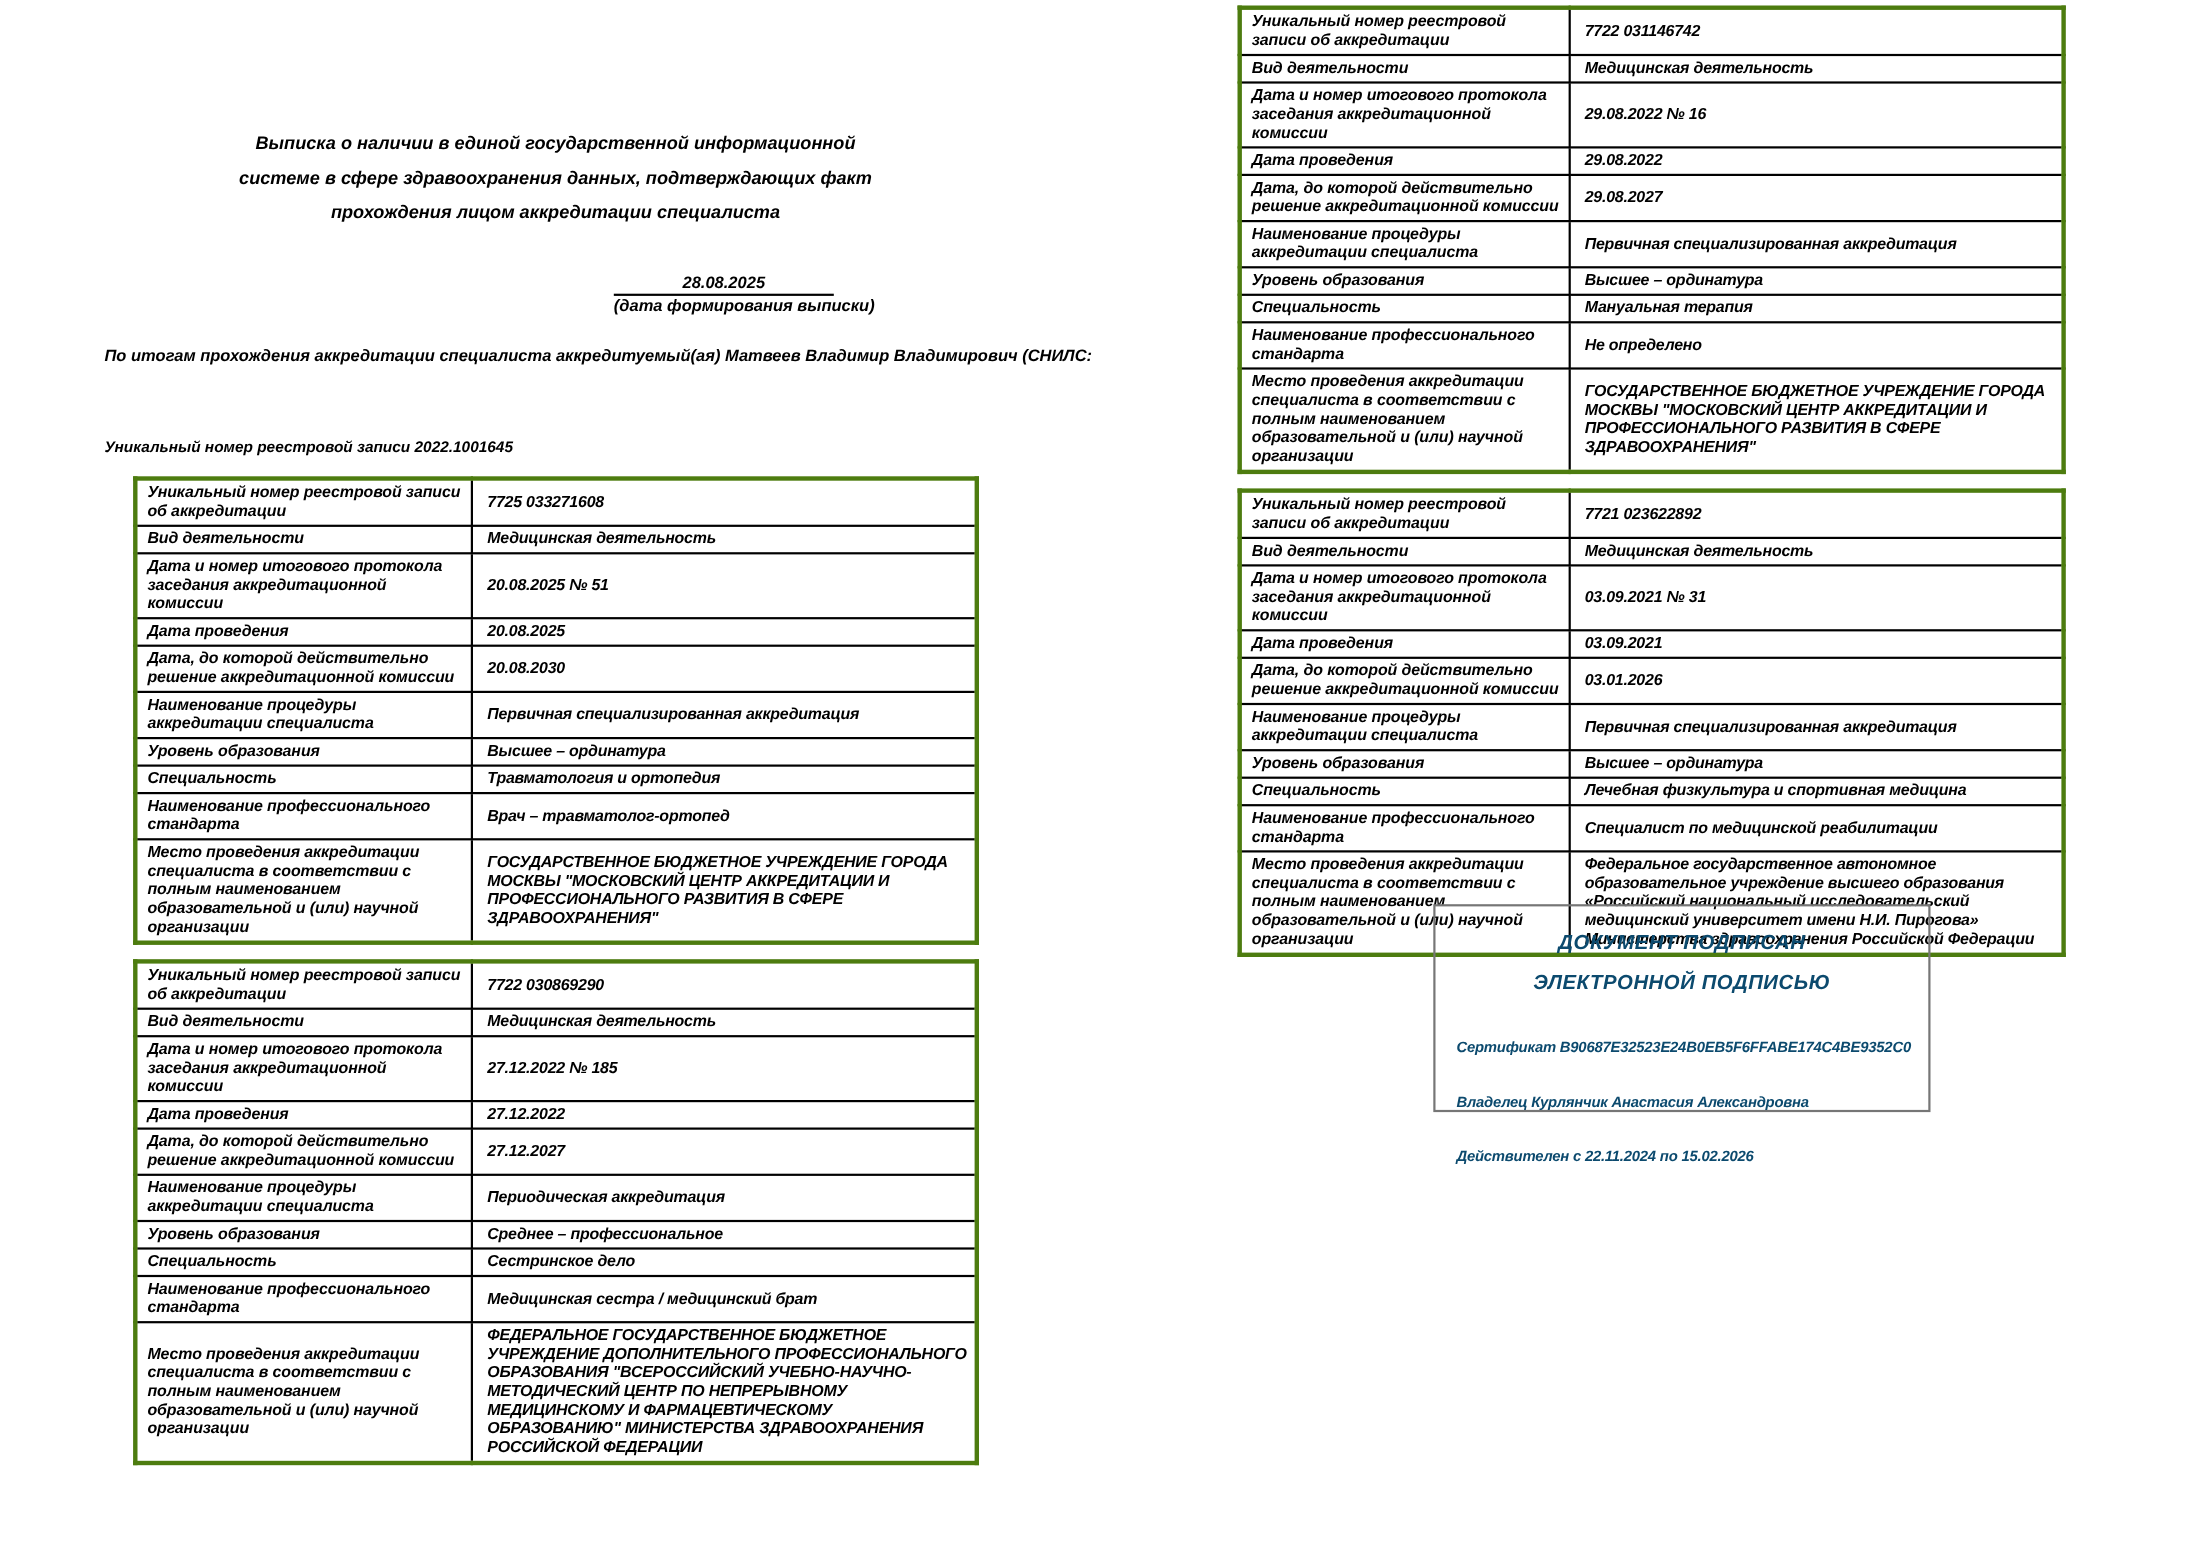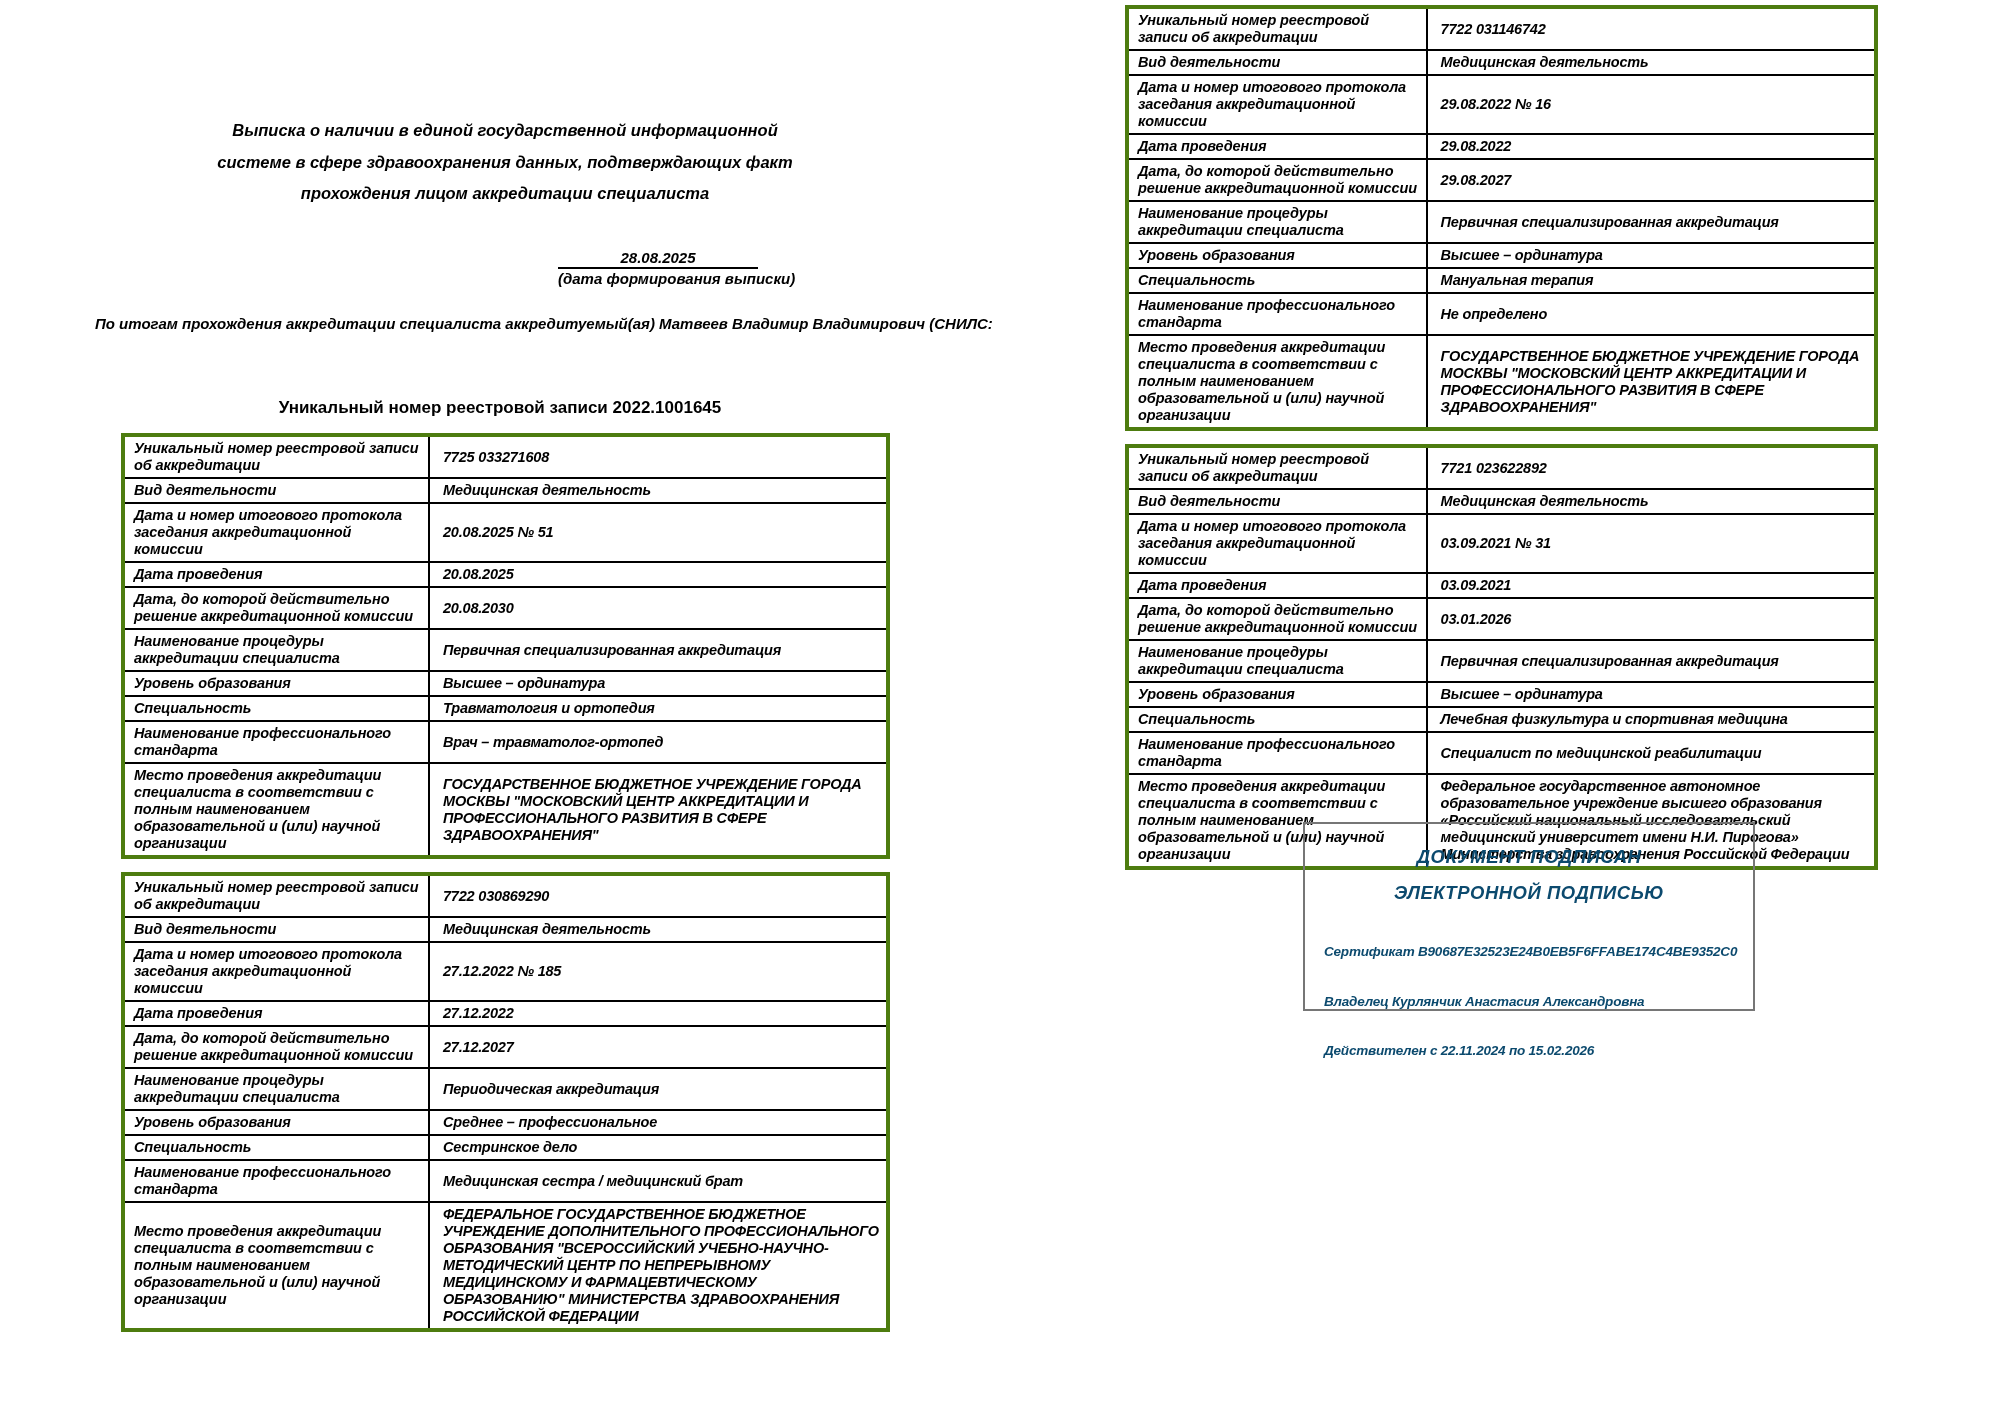--- a/index.html
+++ b/index.html
@@ -68,23 +68,22 @@
     top: 345px; left: 95px; width: 810px;
     text-align: center;
     font-size: 15px;
     font-weight: bold; font-style: italic;
     text-decoration: underline;
   }
 
   .registry-heading {
     position: absolute;
     top: 371px; left: 95px; width: 810px;
-    text-align: center;
-    font-size: 17px;
-    font-weight: bold; 
+    font-size: 14px;
+    font-weight: bold; font-style: italic;
   }
 
   .tables-flow { position: absolute; }
   .page-left  .tables-flow { top: 406px; left: 121px; width: 769px; }
   .page-right .tables-flow { top: 5px;   left: 125px; width: 753px; }
 
   table.acc {
     border-collapse: collapse;
     width: 100%;
     table-layout: fixed;

